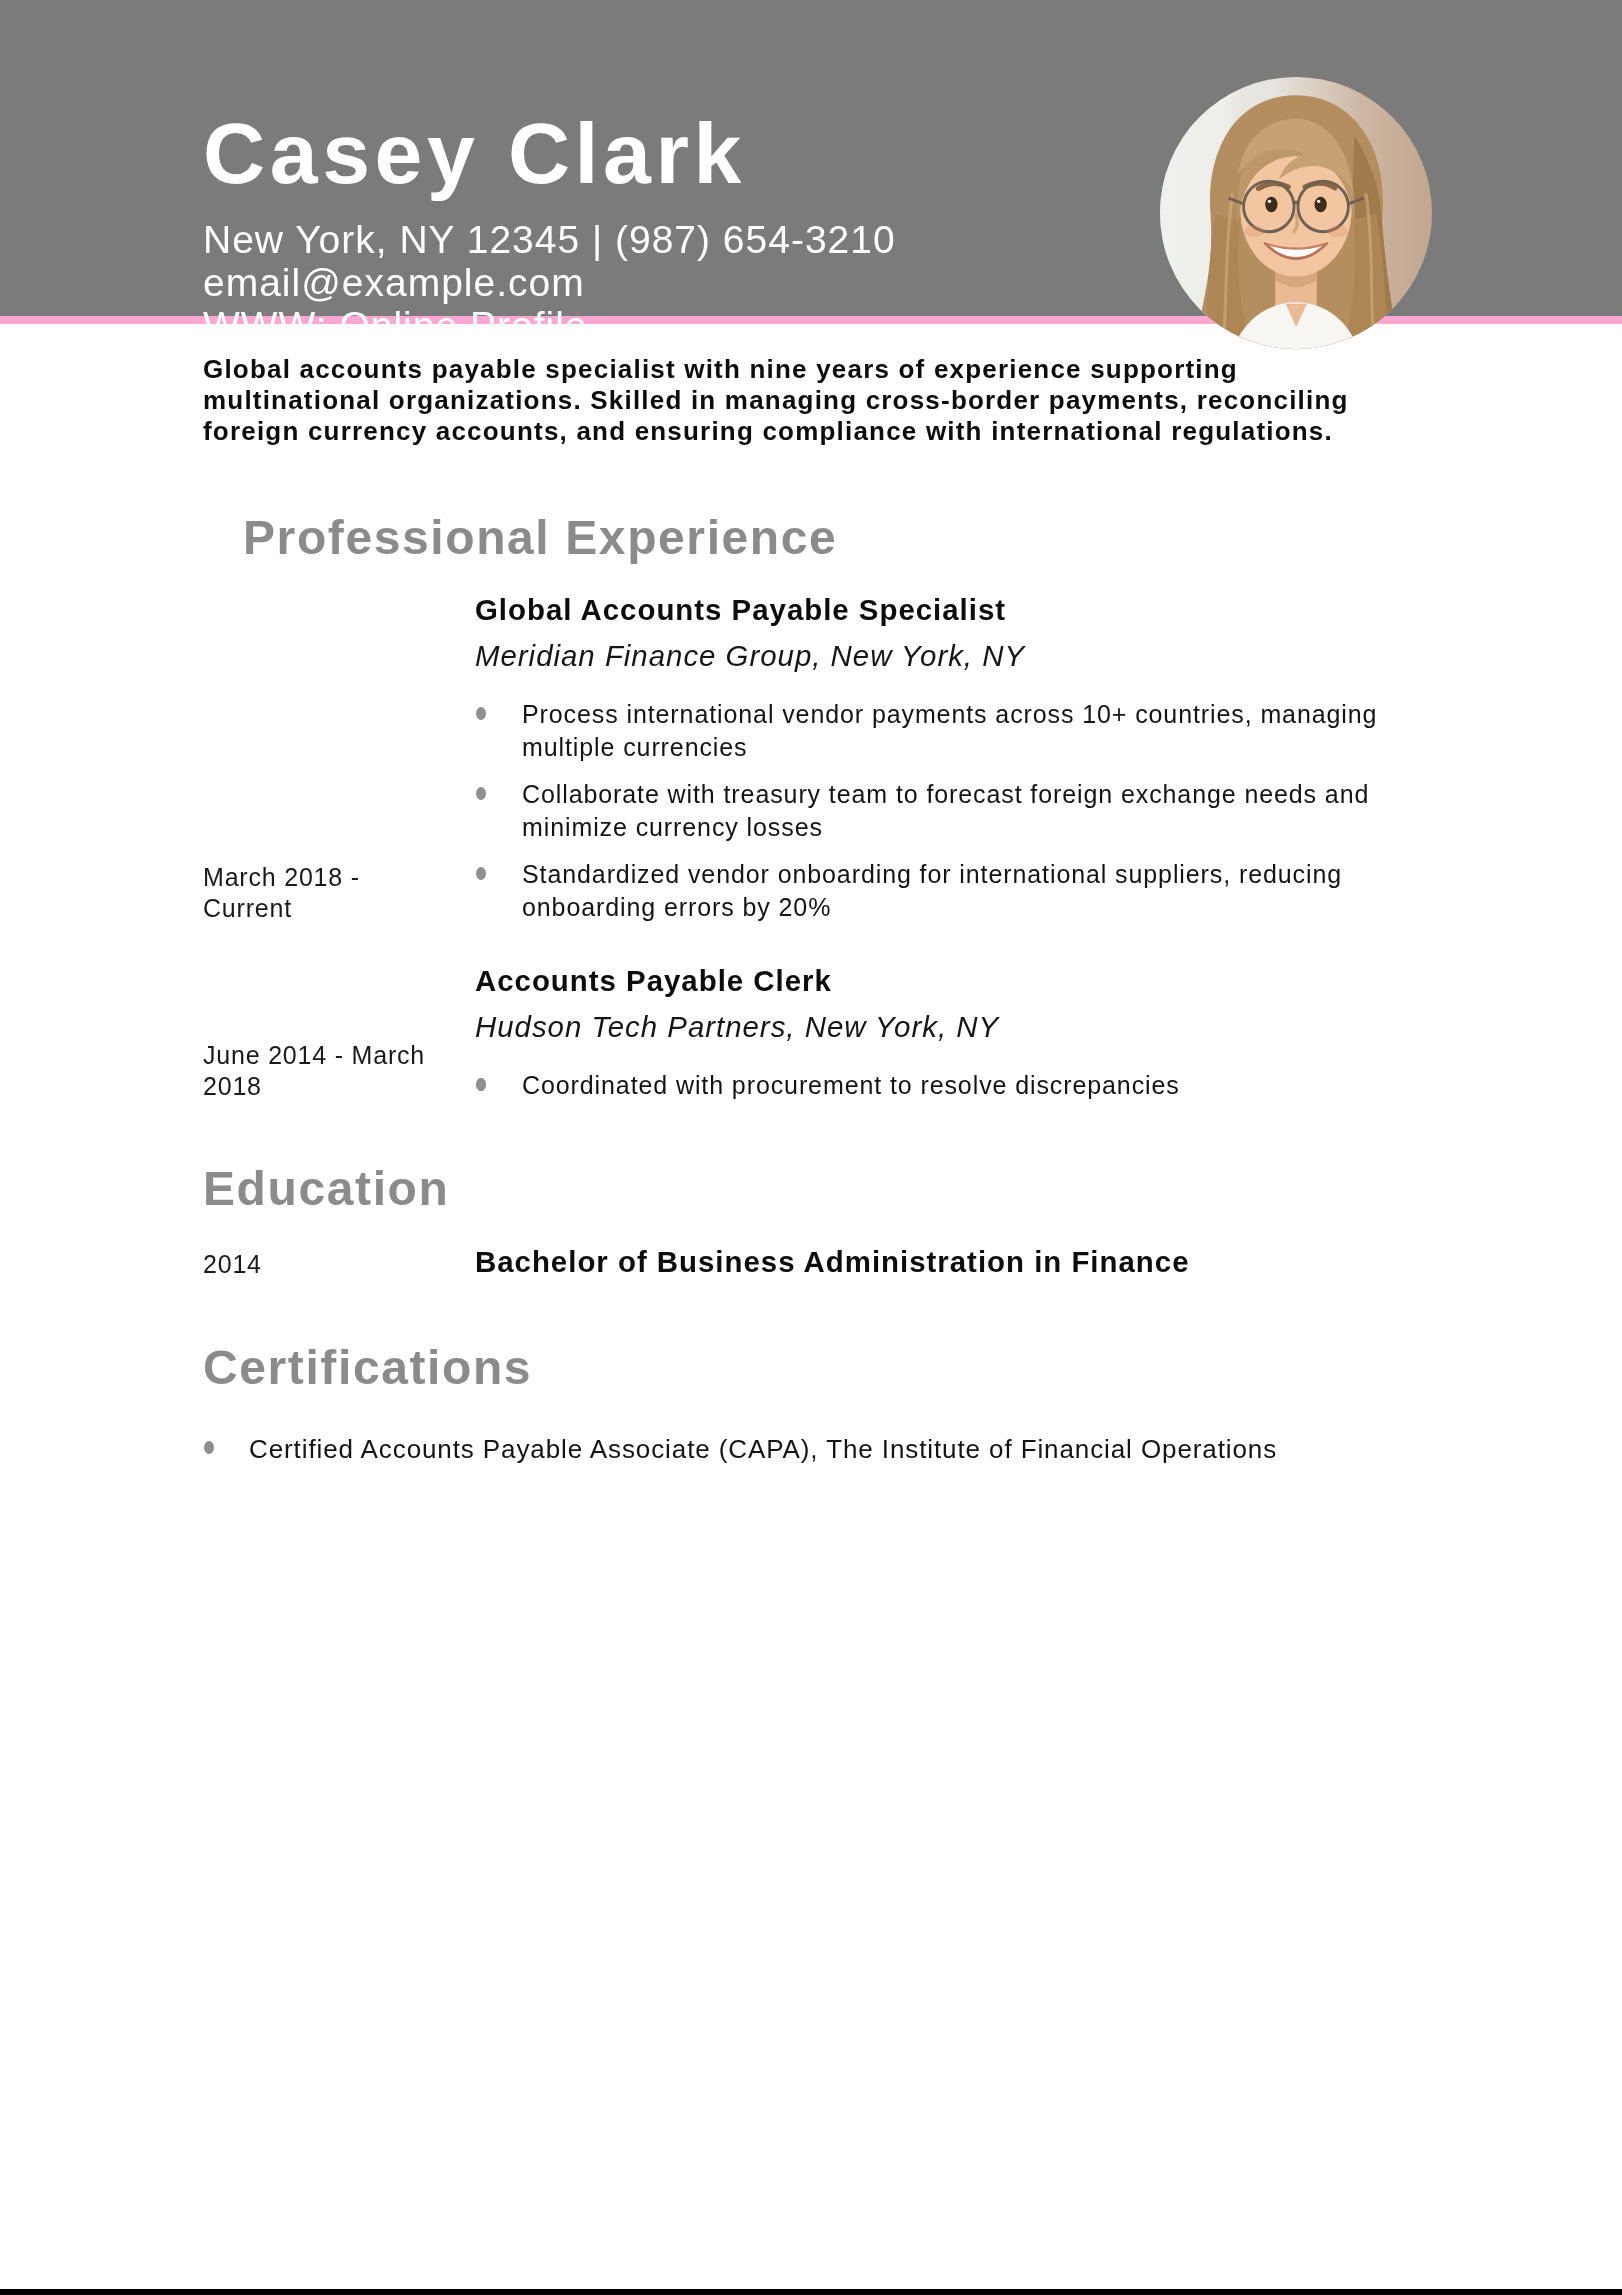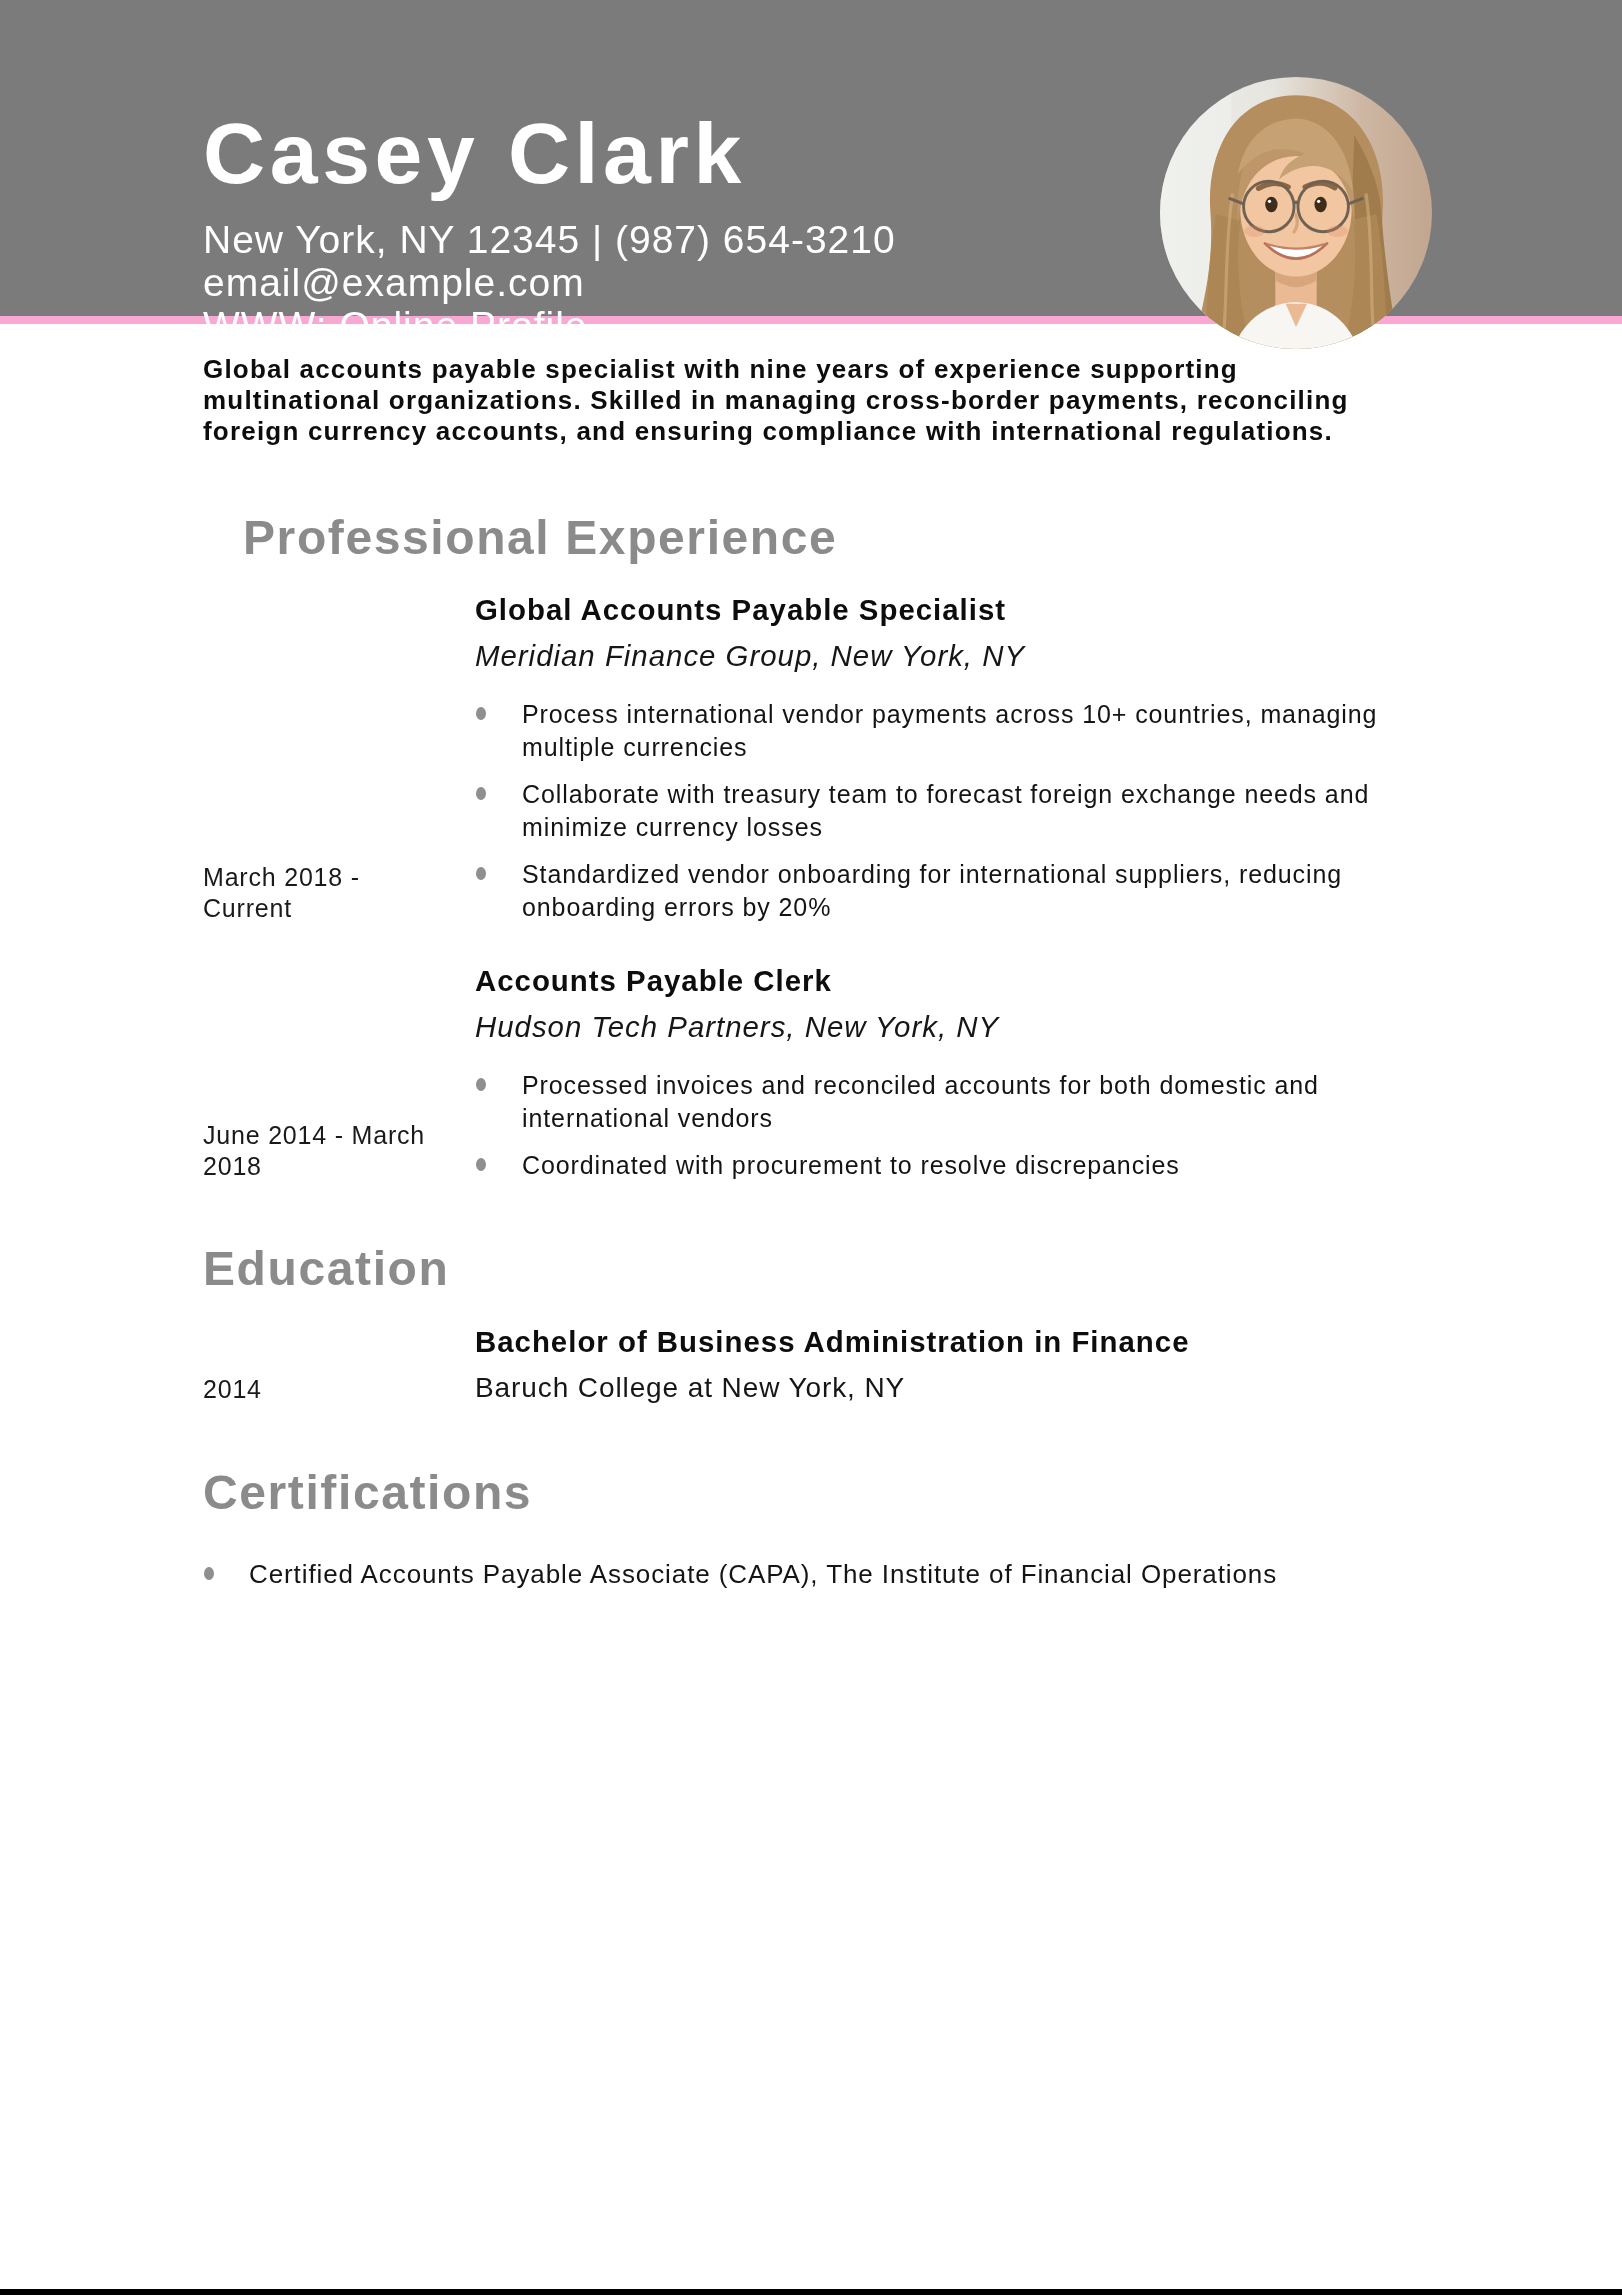--- a/index.html
+++ b/index.html
@@ -267,37 +267,35 @@
     </div>
 
     <div class="row job">
       <div class="date-col">June 2014 - March 2018</div>
       <div class="content-col">
         <div class="job-title">Accounts Payable Clerk</div>
         <div class="job-company">Hudson Tech Partners, New York, NY</div>
         <div class="bullet-list">
           <div class="bullet-item">
             <span class="bullet-dot"></span>
-            <span>Processed invoices and reconciled accounts for both domestic and international vendors</span>
           </div>
           <div class="bullet-item">
             <span class="bullet-dot"></span>
             <span>Coordinated with procurement to resolve discrepancies</span>
           </div>
         </div>
       </div>
     </div>
 
     <h2 class="section-title education">Education</h2>
 
     <div class="row">
       <div class="date-col">2014</div>
       <div class="content-col">
         <div class="edu-degree">Bachelor of Business Administration in Finance</div>
-        <div class="edu-school">Baruch College at New York, NY</div>
       </div>
     </div>
 
     <h2 class="section-title certifications">Certifications</h2>
 
     <div class="cert-list">
       <div class="cert-item">
         <span class="bullet-dot"></span>
         <span>Certified Accounts Payable Associate (CAPA), The Institute of Financial Operations</span>
       </div>

